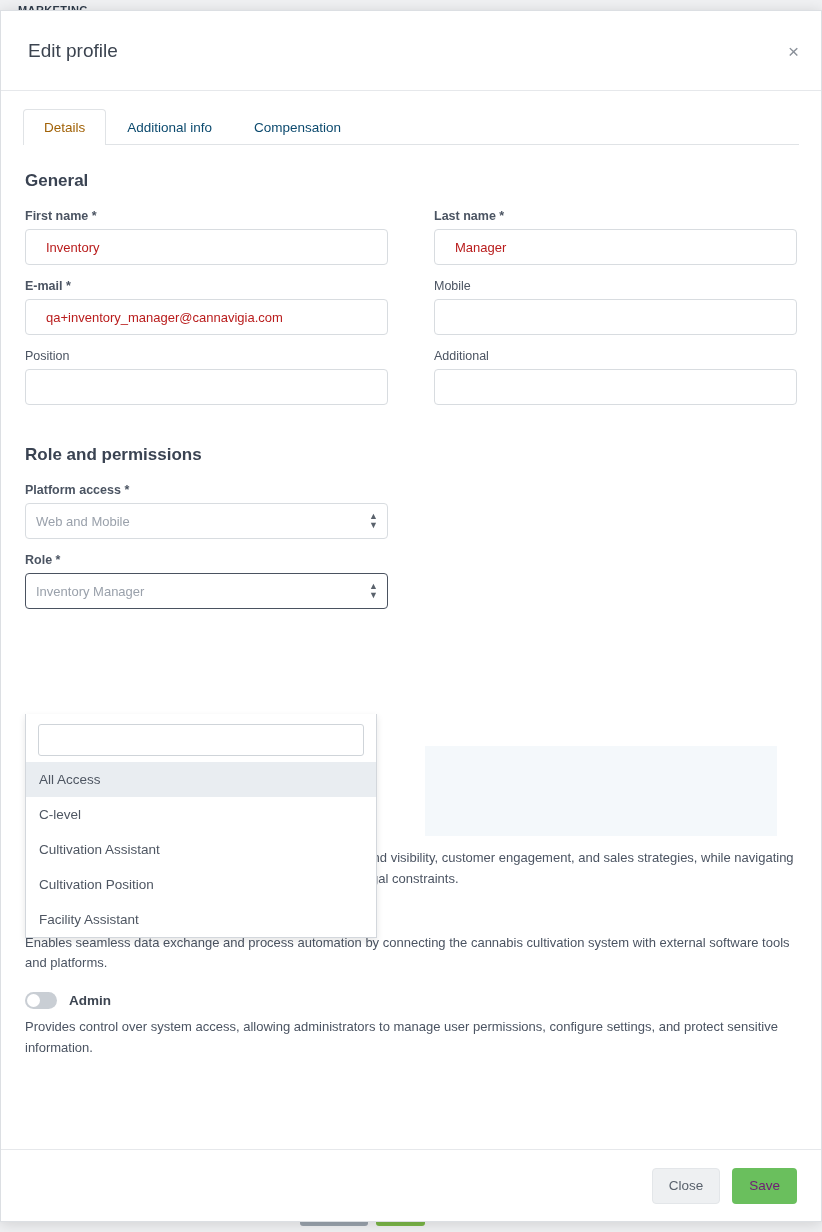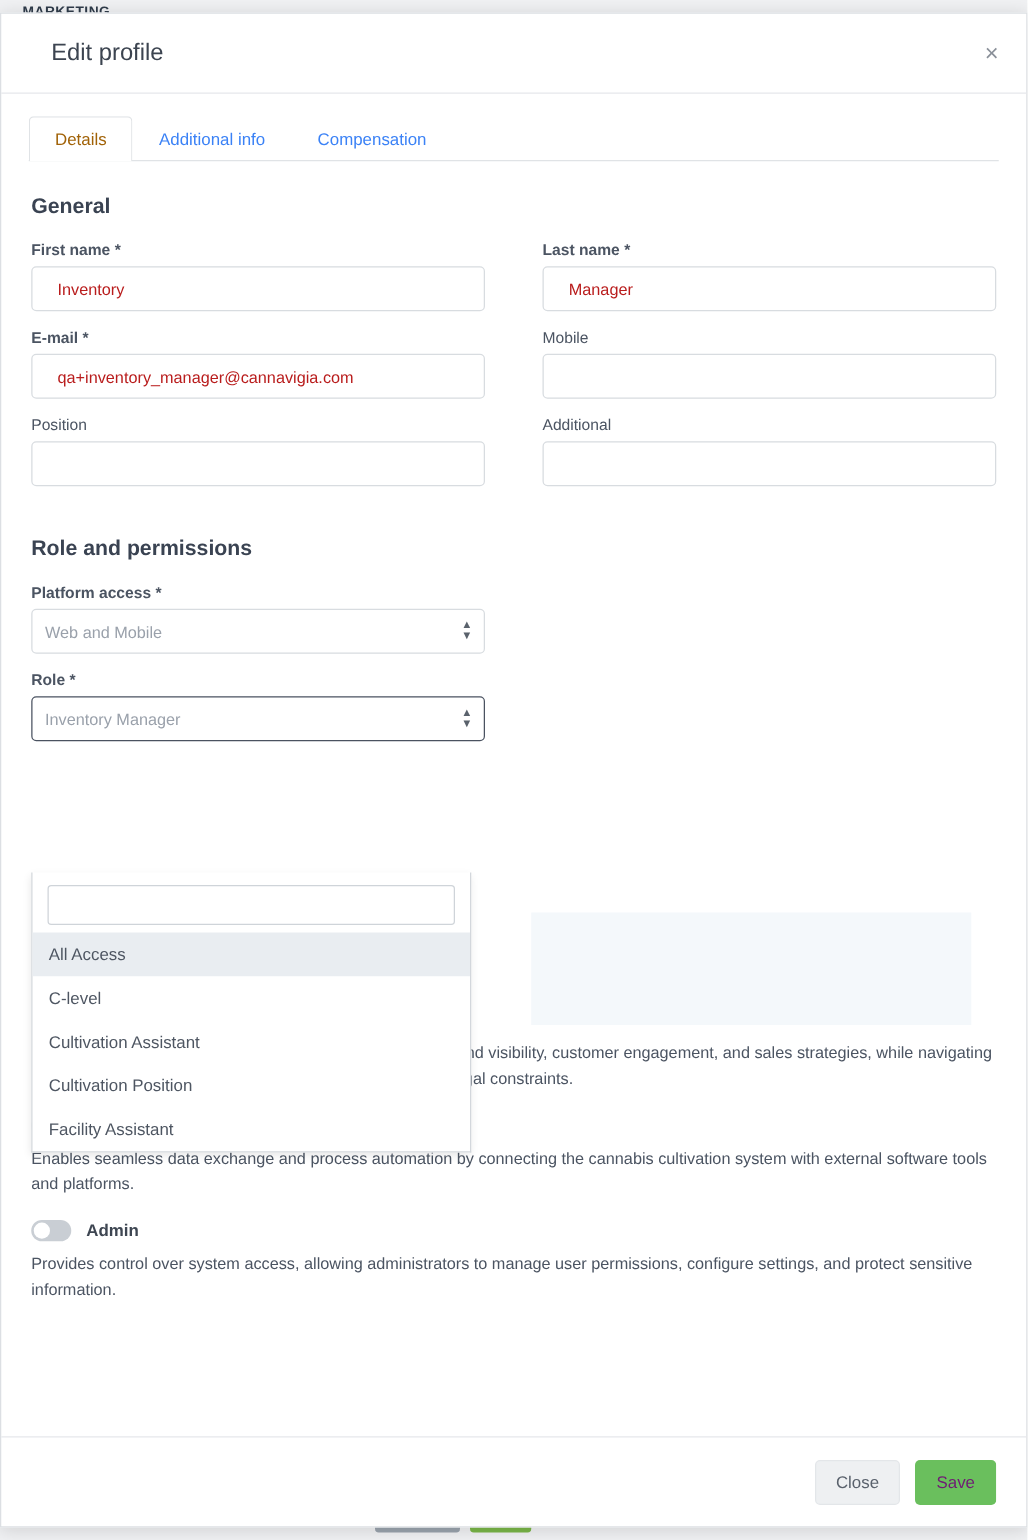--- a/index.html
+++ b/index.html
@@ -34,38 +34,38 @@
   .badge.green { background: #7ab648; }
 
   
   .modal {
     position: absolute; left: 0; top: 10px; width: 822px; height: 1212px;
     background: #ffffff; border: 1px solid #dcdfe3;
     box-shadow: 0 2px 14px rgba(0,0,0,.14);
     display: flex; flex-direction: column;
   }
   .modal-header {
-    position: relative; height: 64px; flex: none;
+    position: relative; height: 80px; flex: none;
     border-bottom: 1px solid #e6e8eb;
-    display: flex; align-items: center; padding: 0 40px;
+    display: flex; align-items: center; padding: 0 27px;
   }
   .modal-title { font-size: 19px; color: #3c4450; }
   .close-x {
     position: absolute; right: 22px; top: 50%; transform: translateY(-50%);
     font-size: 19px; color: #8a9099; cursor: pointer; line-height: 1;
   }
 
   .modal-body {
     flex: 1 1 auto; padding: 18px 24px 0 24px; position: relative; overflow: visible;
   }
 
   
   .tabs { display: flex; border-bottom: 1px solid #e0e3e6; margin: 0 -2px 0 -2px; }
   .tab {
-    padding: 10px 20px; font-size: 13.5px; color: #3b82f6; cursor: pointer;
+    padding: 10px 20px; font-size: 13.5px; color: #0c4a6e; cursor: pointer;
     border: 1px solid transparent; border-bottom: none; margin-bottom: -1px;
     border-radius: 4px 4px 0 0;
   }
   .tab.active {
     color: #a16207; background: #fff;
     border-color: #e0e3e6 #e0e3e6 #fff #e0e3e6;
   }
 
   h3.section {
     font-size: 17px; color: #3a4352; margin: 26px 0 18px 0; font-weight: bold;

